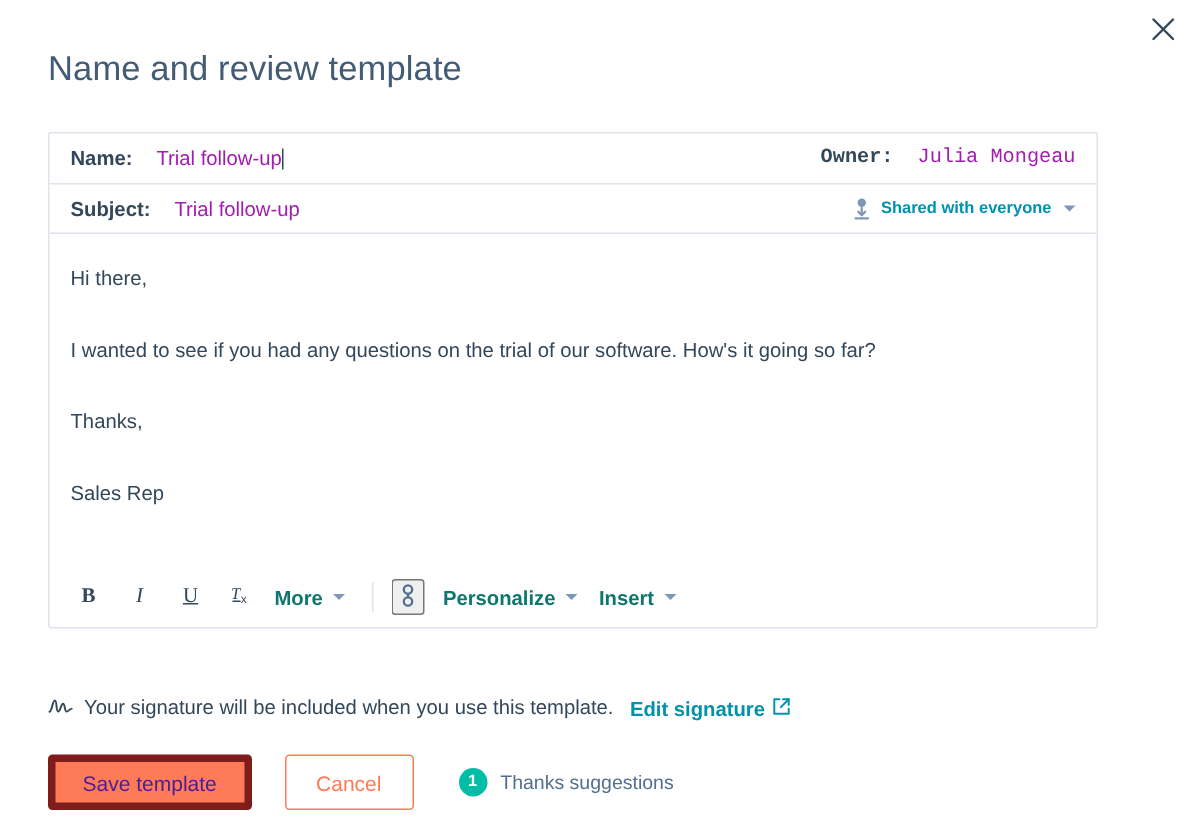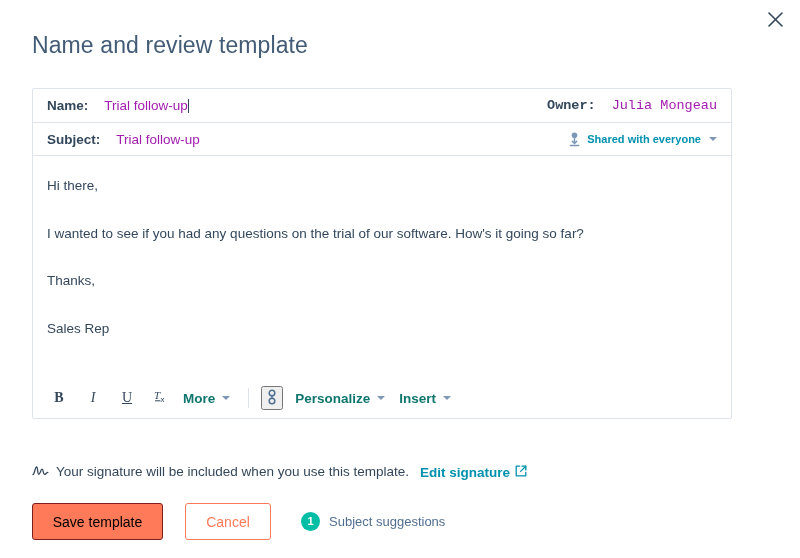--- a/index.html
+++ b/index.html
@@ -226,22 +226,22 @@
     border-radius: 3px;
     cursor: pointer;
     height: 37px;
     display: flex;
     align-items: center;
     justify-content: center;
     padding: 0 18px;
   }
   .btn-primary {
     background: #ff7a59;
-    color: #000000;
-    border: 1px solid #7f1d1d;
+    color: #4c1d95;
+    border: 5px solid #7f1d1d;
     min-width: 131px;
   }
   .btn-secondary {
     background: #ffffff;
     color: #ff7a59;
     border: 1px solid #ff7a59;
     min-width: 86px;
     margin-left: 22px;
   }
   .suggestions {
@@ -380,15 +380,15 @@
       </svg>
     </span>
   </a>
 </div>
 
 <div class="footer">
   <button class="btn btn-primary">Save template</button>
   <button class="btn btn-secondary">Cancel</button>
   <div class="suggestions">
     <span class="badge">1</span>
-    <span class="suggestions-label">Subject suggestions</span>
+    <span class="suggestions-label">Thanks suggestions</span>
   </div>
 </div>
 
 </body></html>

